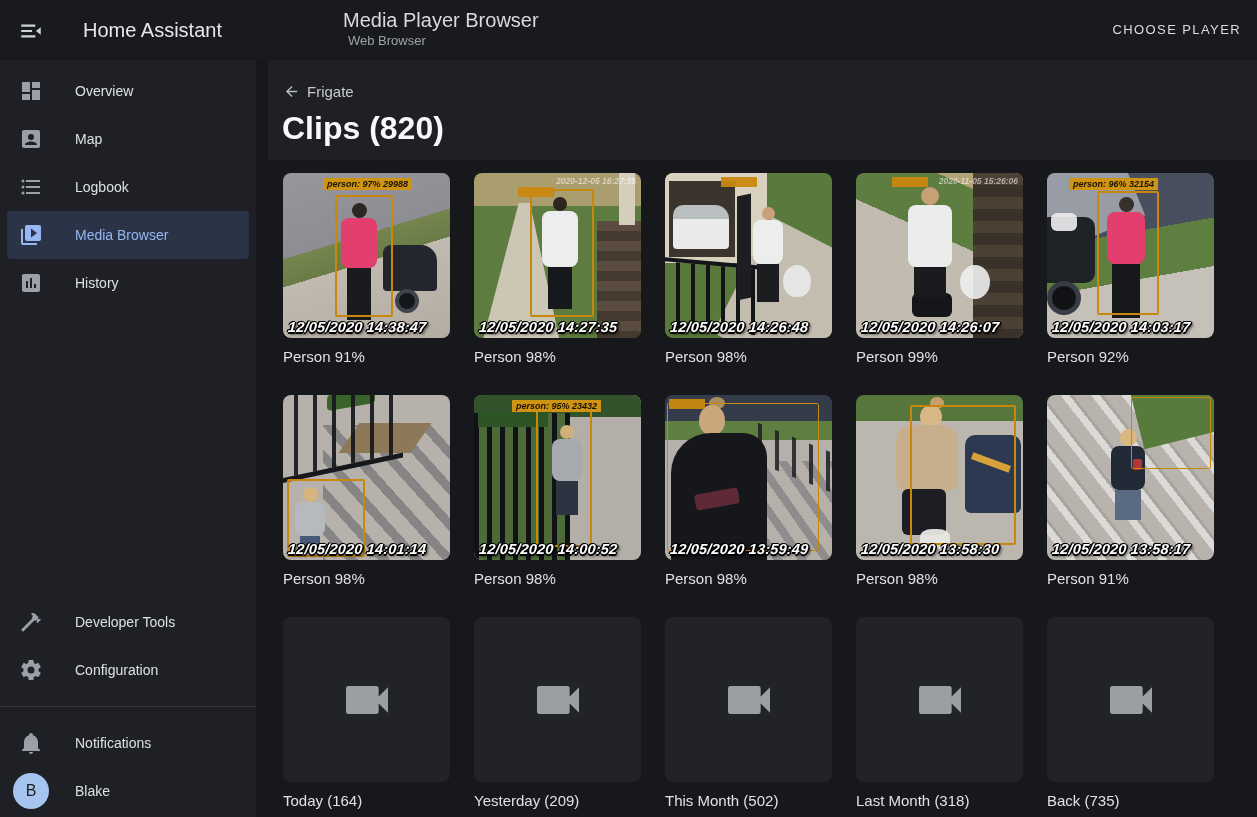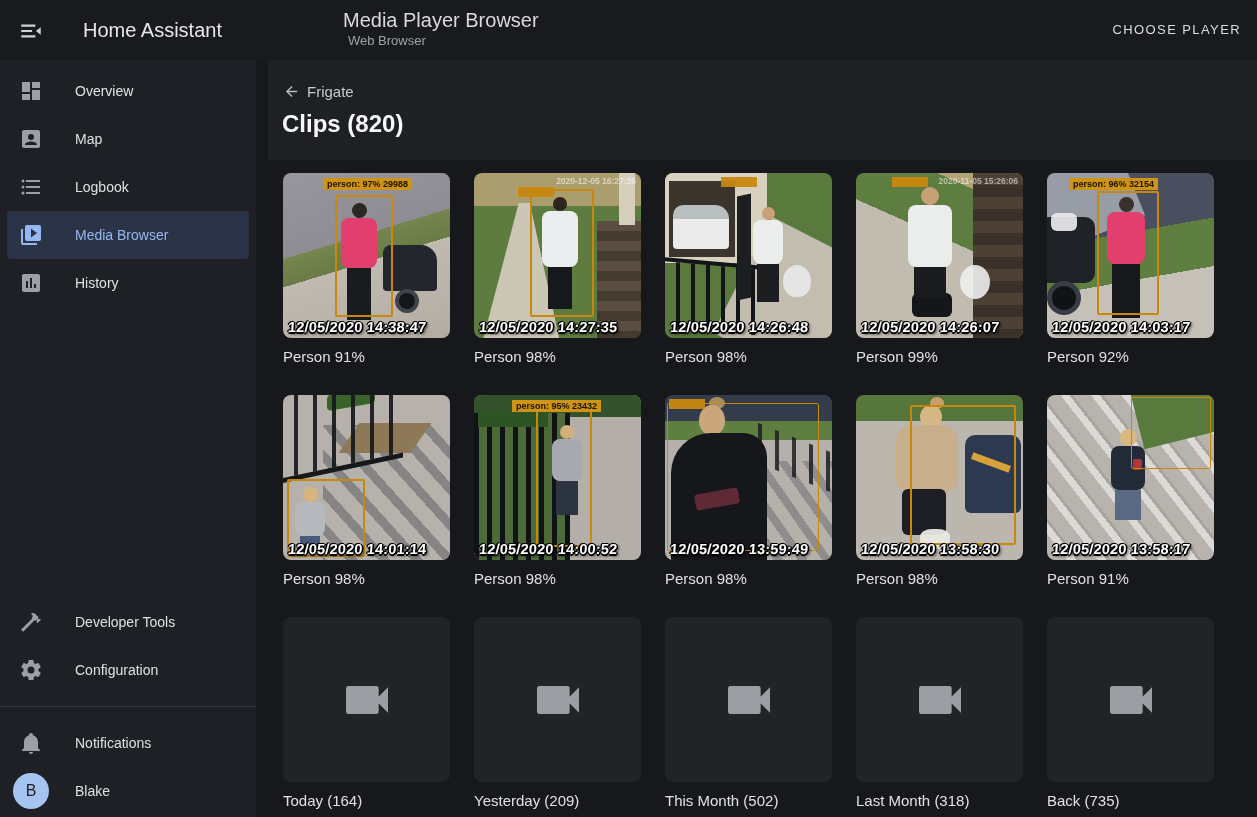--- a/index.html
+++ b/index.html
@@ -34,28 +34,28 @@
             margin-left:13px; margin-right:26px; flex:none; }
   .sb-profile { height:48px; display:flex; align-items:center; cursor:pointer; margin-bottom:2px; }
   .sb-profile .lbl { font-size:14px; font-weight:500; color:#dee0e3; }
 
   
   .main { position:absolute; left:256px; top:60px; right:0; bottom:0; background:#17181b; }
   .band { position:absolute; left:12px; top:0; right:0; height:100px; background:#1e2024; }
   .crumb { position:absolute; left:15px; top:23px; display:flex; align-items:flex-start; cursor:pointer; }
   .crumb svg { fill:#b9bbbf; width:17px; height:17px; margin-right:7px; }
   .crumb .txt { font-size:15px; color:#c7c9cc; }
-  .page-title { position:absolute; left:14px; top:50px; font-size:24px; font-weight:700; color:#f7f8f9; }
+  .page-title { position:absolute; left:14px; top:50px; font-size:32px; font-weight:700; color:#f7f8f9; }
 
   .grid { position:absolute; left:27px; top:113px; display:grid;
           grid-template-columns:repeat(5,167px); column-gap:24px; row-gap:28px; }
   .tile { width:167px; cursor:pointer; }
   .caption { margin-top:9px; font-size:15px; color:#e0e1e4; line-height:20px; }
 
-  .thumb { position:relative; width:167px; height:165px; border-radius:8px; overflow:hidden; background:#6f6f74; }
+  .thumb { position:relative; width:167px; height:165px; border-radius:8px; overflow:hidden; background:#6f6f74;font-style:italic; }
   .thumb>div { position:absolute; }
   .fig { position:absolute; display:flex; flex-direction:column; align-items:center; z-index:3; }
   .fig div { flex:none; }
   .head { border-radius:50%; }
   .torso { border-radius:8px; }
   .bbox { position:absolute; border:2px solid #c8880e; border-radius:2px; z-index:4; }
   .chip { position:absolute; top:5px; background:#cf9414; color:#1a1200; font-weight:700;
           font-size:9px; line-height:12px; padding:0 4px; white-space:nowrap; z-index:5; }
   .chip:empty { display:none; }
   .minichip { position:absolute; top:5px; width:36px; height:10px; background:#c8880e; opacity:.95; z-index:5; }

